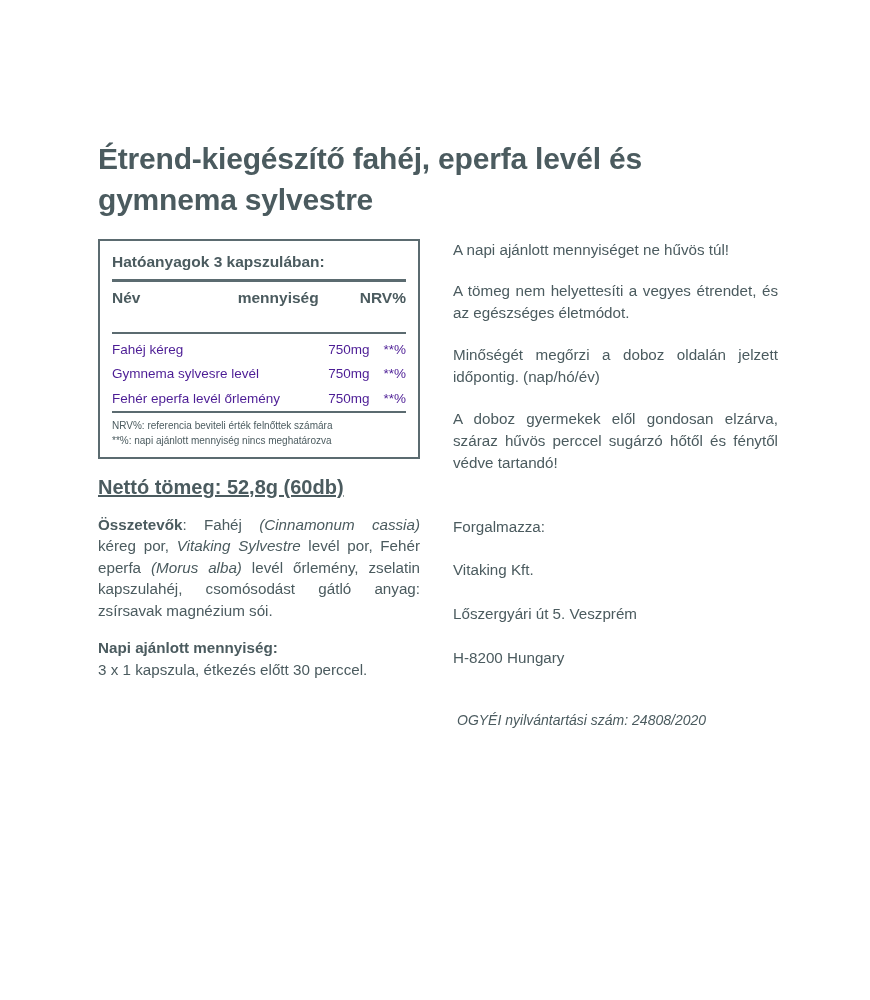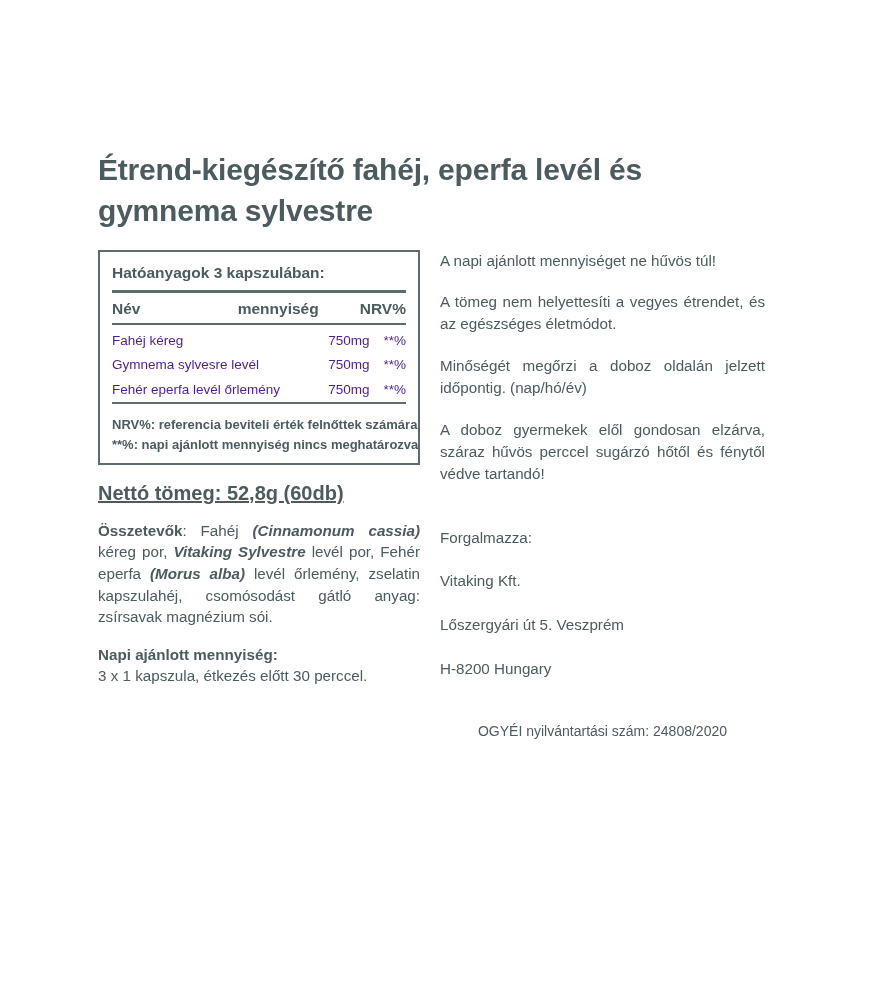--- a/index.html
+++ b/index.html
@@ -13,40 +13,40 @@
     height: 1000px;
     position: relative;
     font-family: "Liberation Sans", sans-serif;
     color: #4b5b5f;
     -webkit-font-smoothing: antialiased;
   }
 
   .label-root {
     position: absolute;
     left: 98px;
-    top: 150px;
+    top: 139px;
     width: 680px;
   }
 
   
   .product-title {
     font-size: 30px;
     font-weight: bold;
     line-height: 1.36;
     letter-spacing: -0.2px;
     color: #4b5b5f;
     margin: 0 0 18px 0;
     max-width: 690px;
   }
 
   
   .columns {
     display: flex;
     align-items: flex-start;
-    gap: 20px;
+    gap: 33px;
   }
   .col-left { width: 322px; flex: 0 0 322px; }
   .col-right { width: 325px; flex: 0 0 325px; }
 
   
   .facts-box {
     border: 2px solid #5b6b70;
     box-sizing: border-box;
     width: 322px;
     padding: 10px 12px 8px 12px;
@@ -72,21 +72,21 @@
   .facts-table {
     width: 100%;
     border-collapse: collapse;
     font-size: 13.5px;
     line-height: 1.3;
   }
   .facts-table th {
     font-size: 15.5px;
     font-weight: bold;
     text-align: left;
-    padding: 6px 0 4px 0;
+    padding: 6px 0 24px 0;
     color: #4b5b5f;
     vertical-align: bottom;
   }
   .facts-table th.num,
   .facts-table td.num {
     text-align: right;
   }
   .facts-table th.nrv,
   .facts-table td.nrv {
     text-align: right;
@@ -94,44 +94,43 @@
   }
   .facts-table td {
     padding: 4px 0 3px 0;
     vertical-align: top;
     color: #4c1d95;
   }
   .facts-table tbody tr:first-child td { padding-top: 7px; }
   .facts-table td.name { padding-right: 8px; }
   .facts-table td.num { padding-right: 10px; white-space: nowrap; }
   .facts-footnotes {
-    font-size: 13px;
+    font-size: 10px;
     line-height: 1.55;
-    padding-top: 11px;
-    color: #4b5b5f;
-    font-weight: bold;
+    padding-top: 5px;
+    color: #4b5b5f;
   }
   .facts-footnotes div { white-space: nowrap; }
 
   
   .net-weight {
     font-size: 20px;
     font-weight: bold;
     line-height: 1.25;
     margin: 0 0 14px 0;
     text-decoration: underline;
   }
   .para {
     font-size: 15.2px;
     line-height: 1.42;
     margin: 0 0 16px 0;
   }
   .para.justified { text-align: justify; }
   .para b, .para strong { font-weight: bold; }
-  .para i, .para em { font-style: italic; font-weight: bold; }
+  .para i, .para em { font-style: italic; }
   .para:last-child { margin-bottom: 0; }
 
   .dose-head {
     font-size: 15.2px;
     font-weight: bold;
     line-height: 1.42;
   }
 
   
   .col-right .para {
@@ -140,23 +139,23 @@
     margin: 0 0 20px 0;
   }
   .addr {
     font-size: 15.2px;
     line-height: 1.44;
     margin: 0 0 20px 0;
     white-space: pre-line;
   }
   .reg-number {
     font-size: 14px;
+    font-style: italic;
     line-height: 1.4;
-    margin: 16px;
-    text-align: center;
+    margin: 4px;
   }
 </style>
 </head>
 <body>
 
 <div class="label-root">
 
   <h1 class="product-title">Étrend-kiegészítő fahéj, eperfa levél és gymnema sylvestre</h1>
 
   <div class="columns">

